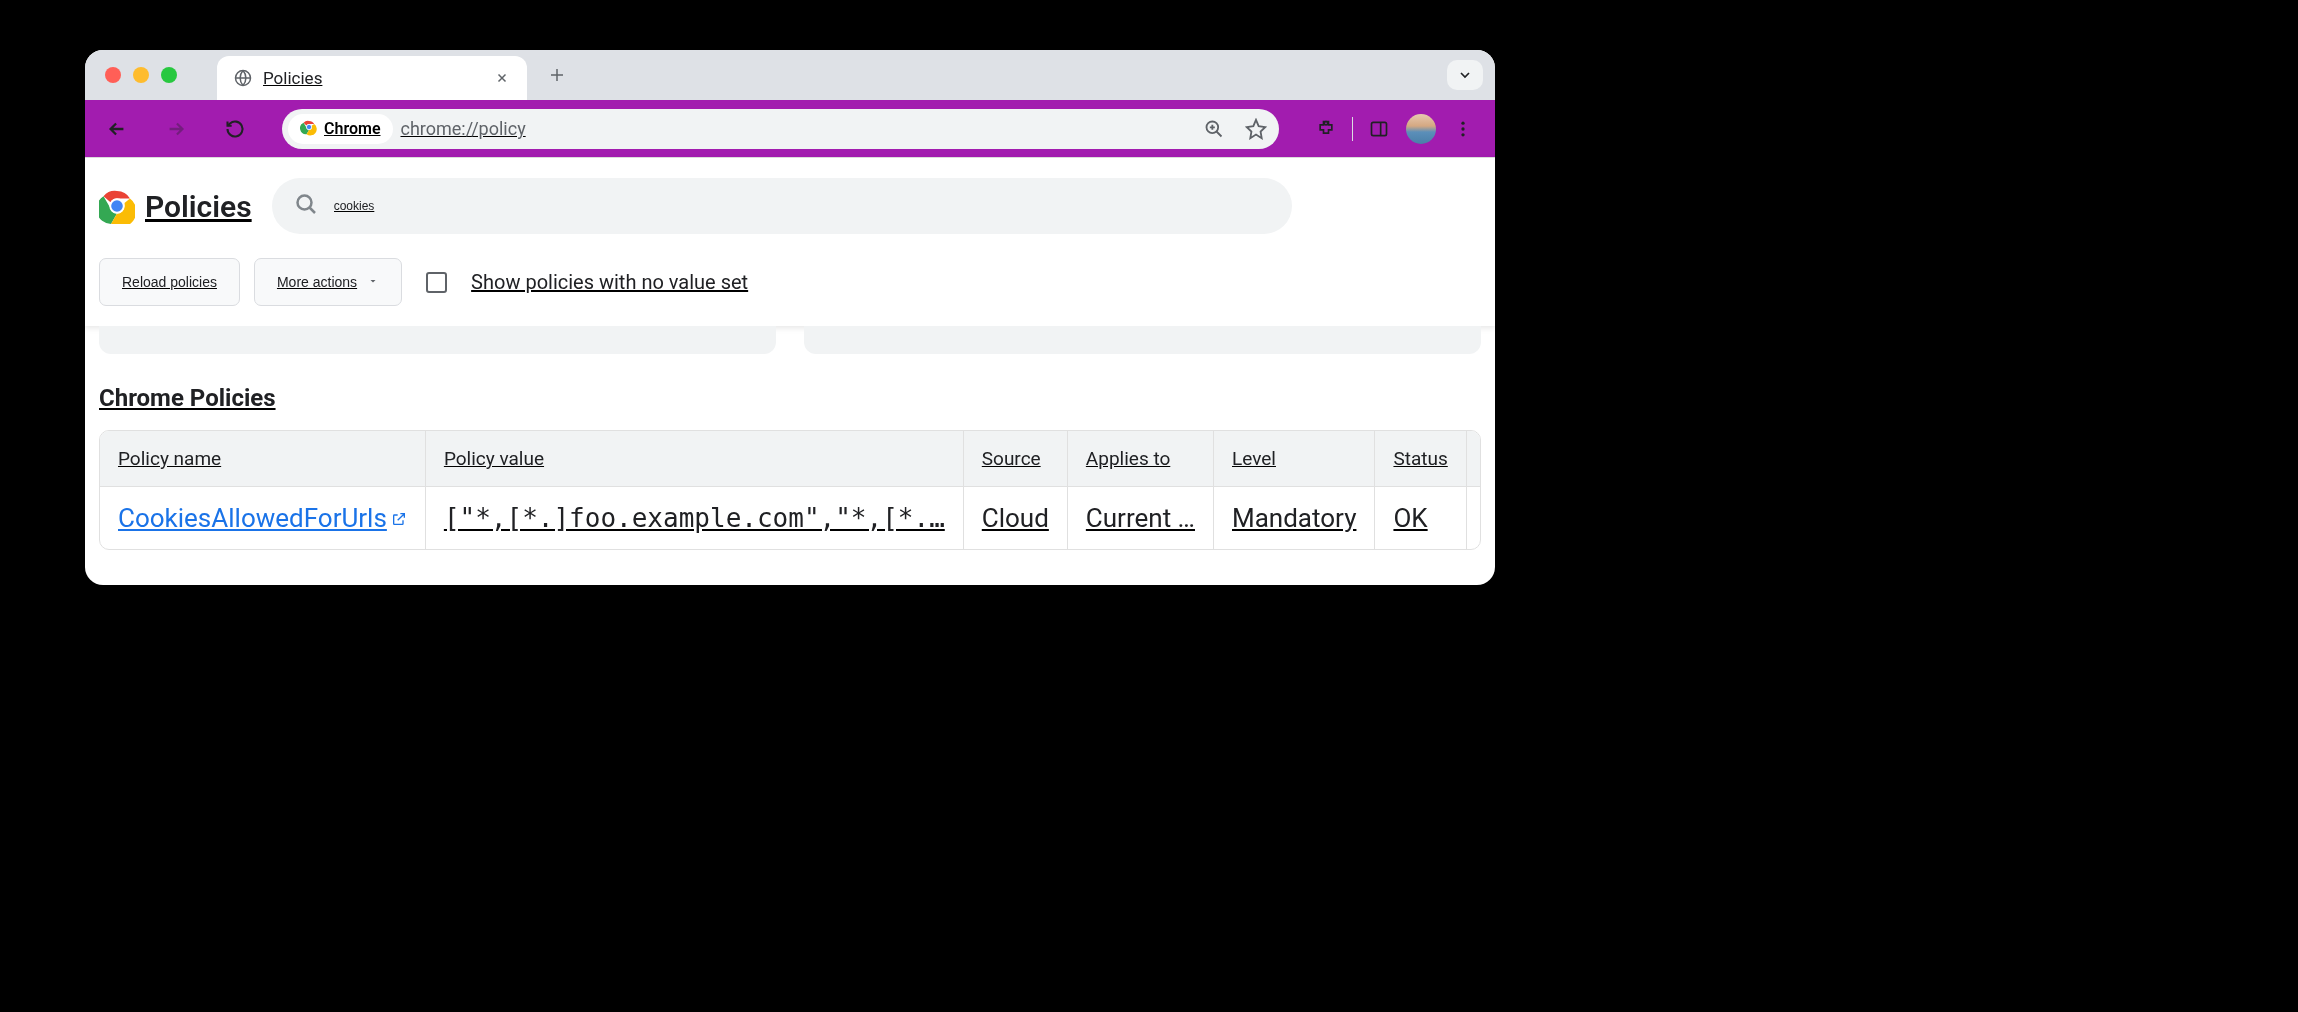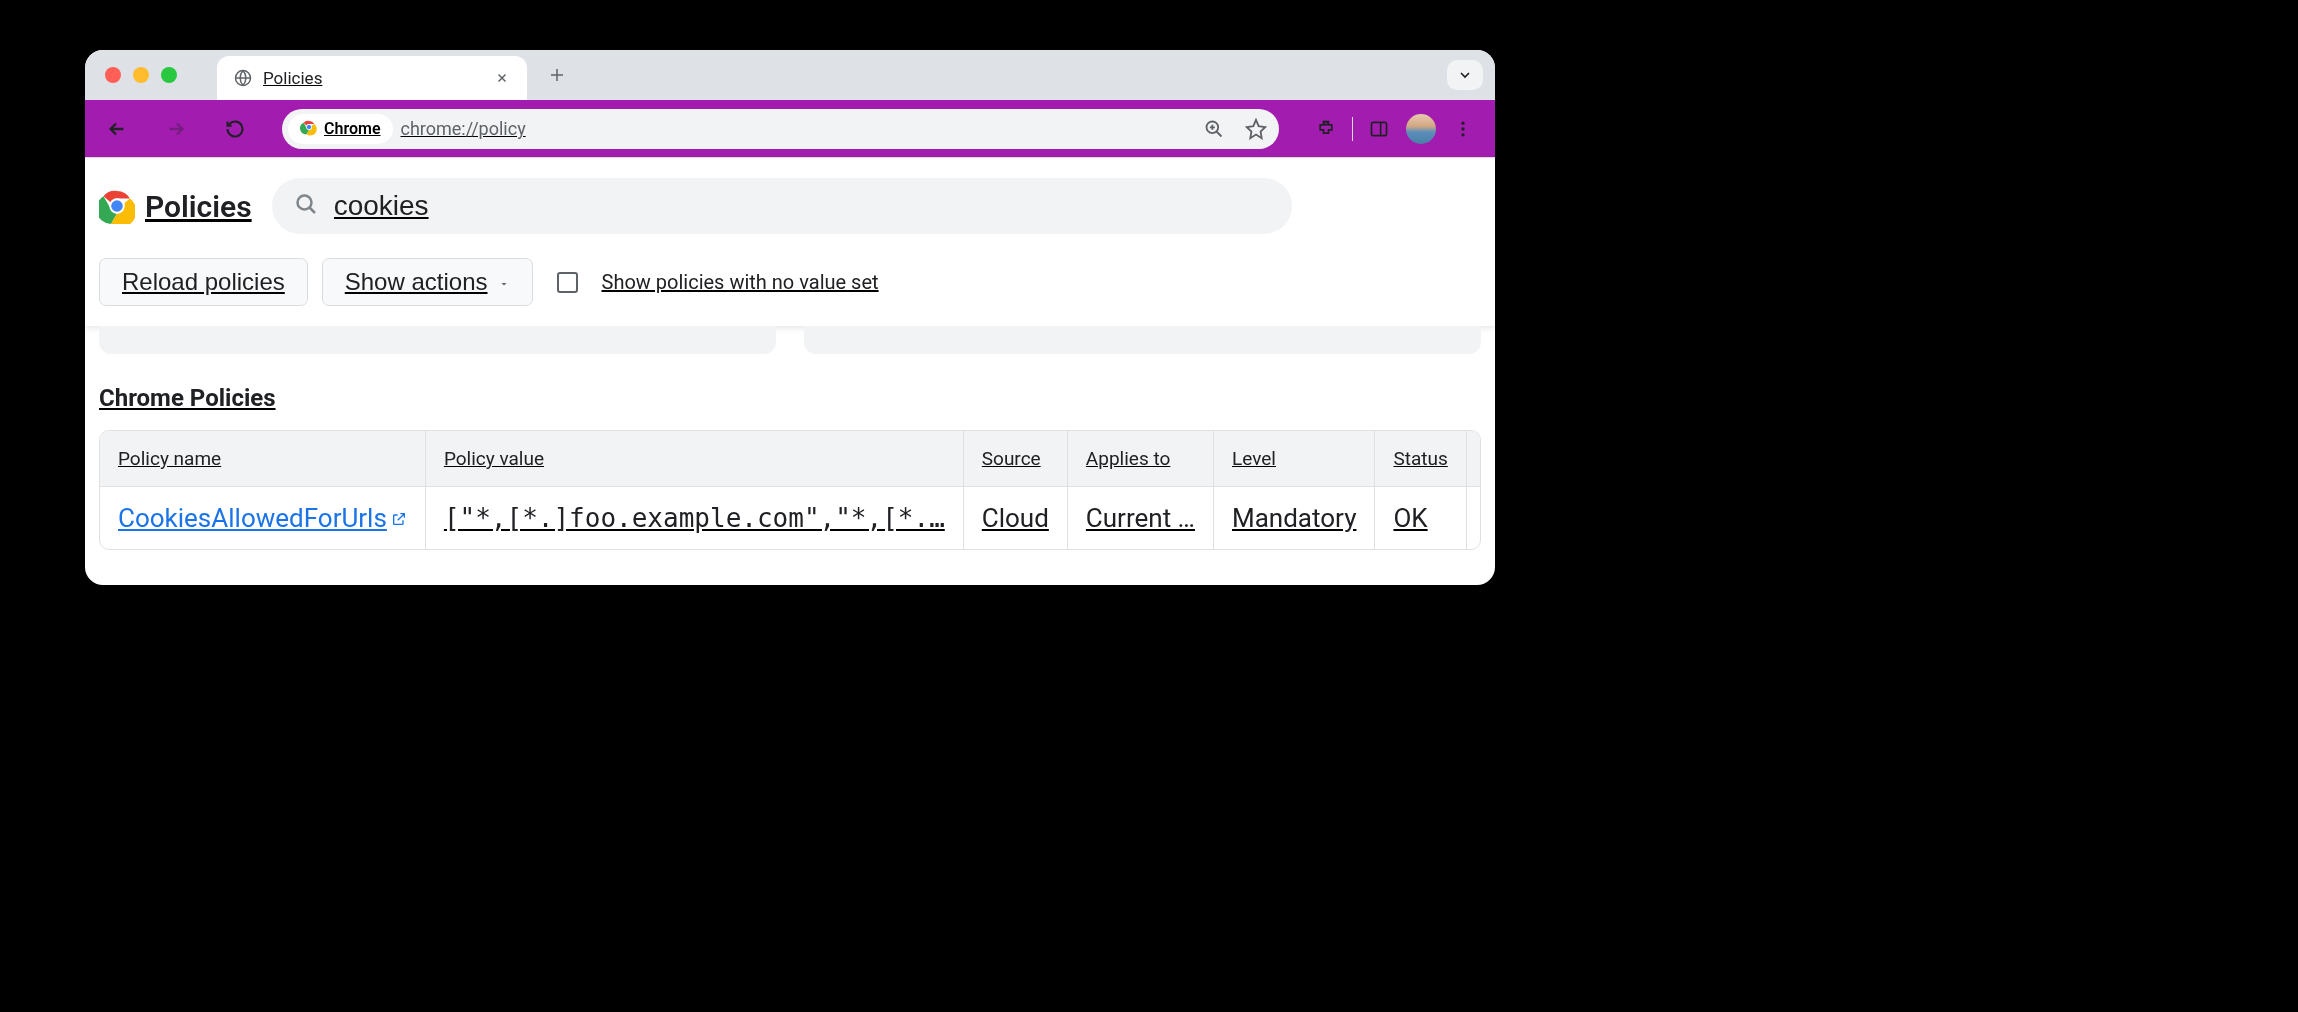--- a/index.html
+++ b/index.html
@@ -148,38 +148,38 @@
   border-radius: 28px;
   display: flex;
   align-items: center;
   padding: 0 22px;
   gap: 16px;
   max-width: 1020px;
 }
 .search-input {
   border: none;
   background: transparent;
-  font-size: 28px;
+  font-size: 12px;
   color: #202124;
   flex: 1;
   outline: none;
 }
 .action-row {
   display: flex;
   align-items: center;
   padding: 10px 14px 20px 14px;
   gap: 14px;
 }
 .action-btn {
   height: 48px;
   padding: 0 22px;
   border: 1px solid #dadce0;
   background: #f8f9fa;
   border-radius: 7px;
-  font-size: 24px;
+  font-size: 14px;
   color: #202124;
   cursor: pointer;
   display: flex;
   align-items: center;
   gap: 10px;
 }
 .checkbox-row {
   display: flex;
   align-items: center;
   gap: 24px;
@@ -396,21 +396,21 @@
               </svg>
           </span>
           <input class="search-input" type="text" value="cookies" style="">
         </div>
       </div>
       <div class="action-row">
         <button class="action-btn">
           <span>Reload policies</span>
         </button>
         <button class="action-btn">
-          <span>Show actions</span>
+          <span>More actions</span>
           <span>
             <svg width="12" height="12" viewBox="0 0 24 24" fill="#5f6368">
                 <path d="M7 10l5 5 5-5z"></path>
               </svg>
           </span>
         </button>
         <label class="checkbox-row">
           <span class="checkbox"></span>
           <span>Show policies with no value set</span>
         </label>

